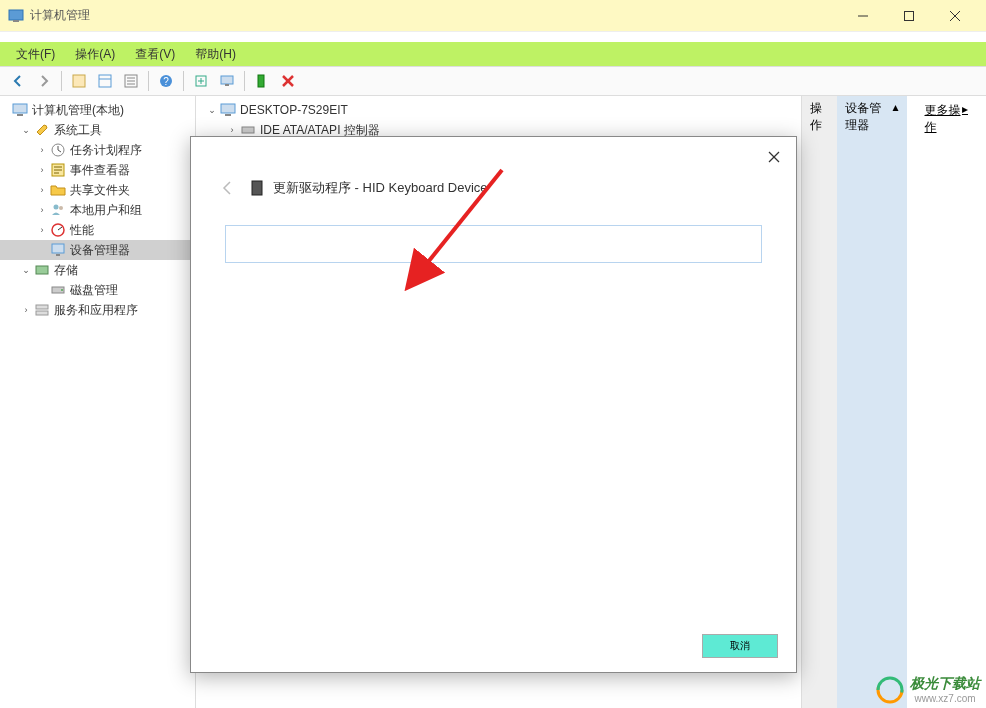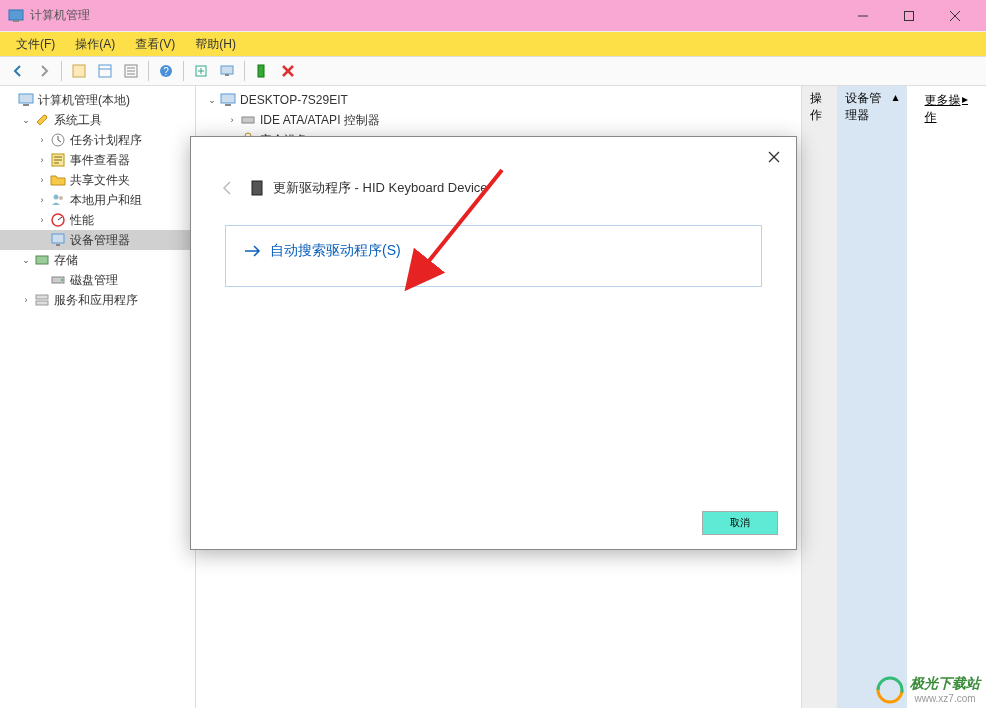--- a/index.html
+++ b/index.html
@@ -1,60 +1,60 @@
 <!DOCTYPE html>
 <html><head>
 <meta charset="utf-8">
 <style>
 * { box-sizing: border-box; margin: 0; padding: 0; font-family: "Microsoft YaHei", "Segoe UI", sans-serif; }
 body { width: 986px; height: 708px; background: #fff; position: relative; overflow: hidden; }
 
 
-.titlebar { height: 32px; display: flex; align-items: center; padding: 12px 8px; background: #f9a8d4; border-bottom: 1px solid #eee; }
+.titlebar { height: 32px; display: flex; align-items: center; padding: 12px 8px; background: #fef9c3; border-bottom: 1px solid #eee; }
 .titlebar .app-icon { width: 16px; height: 16px; margin-right: 6px; }
 .titlebar .title { font-size: 12px; color: #555; flex: 1; }
 .win-controls { display: flex; gap: 0; }
 .win-btn { width: 46px; height: 30px; display: flex; align-items: center; justify-content: center; color: #555; cursor: pointer; }
 .win-btn svg { width: 10px; height: 10px; }
 
 
-.menubar { height: 24px; display: flex; align-items: center; padding: 0 6px; background: #fde047; font-size: 12px; color: #333; }
+.menubar { height: 24px; display: flex; align-items: center; padding: 0 6px; background: #bef264; font-size: 12px; color: #333; margin-top: 10px; }
 .menubar .menu-item { padding: 2px 10px; cursor: pointer; }
 
 
 .toolbar { height: 30px; display: flex; align-items: center; padding: 0 6px; border-top: 1px solid #ddd; border-bottom: 1px solid #ddd; background: #fafafa; gap: 2px; }
 .tb-btn { width: 24px; height: 24px; display: flex; align-items: center; justify-content: center; cursor: pointer; border: 1px solid transparent; }
 .tb-sep { width: 1px; height: 20px; background: #ccc; margin: 0 3px; }
 
 
 .main { display: flex; height: calc(708px - 30px - 24px - 30px); }
 
 
 .left-tree { width: 196px; border-right: 1px solid #ddd; padding: 4px 0; font-size: 12px; color: #333; overflow: auto; }
-.tree-node { display: flex; align-items: center; height: 20px; padding-left: 18px; cursor: pointer; white-space: nowrap; }
+.tree-node { display: flex; align-items: center; height: 20px; padding-left: 12px; cursor: pointer; white-space: nowrap; }
 .tree-node.selected { background: #d0d0d0; }
 .tree-toggle { width: 12px; height: 12px; margin-right: 2px; display: flex; align-items: center; justify-content: center; font-size: 9px; color: #555; }
 .tree-icon { width: 16px; height: 16px; margin-right: 4px; flex-shrink: 0; }
 .tree-label { }
 .indent-1 { padding-left: 20px; }
 .indent-2 { padding-left: 36px; }
 
 
 .center { flex: 1; border-right: 1px solid #ddd; padding: 4px 0; font-size: 12px; color: #333; position: relative; }
 .device-node { display: flex; align-items: center; height: 20px; padding-left: 10px; cursor: pointer; }
 .dev-indent-1 { padding-left: 30px; }
 
 
 .right-panel { width: 184px; display: flex; flex-direction: row; font-size: 12px; }
 .right-header { background: #eee; padding: 4px 8px; border-bottom: 1px solid #ddd; }
 .right-sub { background: #d8e6f3; padding: 4px 8px; display: flex; justify-content: space-between; border-bottom: 1px solid #ccc; cursor: pointer; }
 .right-item { padding: 6px 18px; cursor: pointer; display: flex; justify-content: space-between; text-decoration: underline; }
 
 
-.dialog { position: absolute; left: 190px; top: 136px; width: 607px; height: 414px; background: #fff; border: 1px solid #888; box-shadow: 0 4px 20px rgba(0,0,0,0.3); }
+.dialog { position: absolute; left: 190px; top: 136px; width: 607px; height: 537px; background: #fff; border: 1px solid #888; box-shadow: 0 4px 20px rgba(0,0,0,0.3); }
 .dialog-close { position: absolute; right: 10px; top: 8px; width: 24px; height: 24px; display: flex; align-items: center; justify-content: center; cursor: pointer; font-size: 14px; color: #333; }
 .dialog-header { display: flex; align-items: center; padding: 40px 26px 10px 26px; font-size: 13px; color: #333; }
 .dialog-back { width: 22px; height: 22px; margin-right: 10px; color: #aaa; display: flex; align-items: center; justify-content: center; }
 .dialog-body { padding: 16px 34px; }
 .dialog-q { font-size: 15px; color: #0a5fbb; margin-bottom: 28px; }
 .option-box { border: 1px solid #ddd; padding: 16px 18px 20px 18px; margin-bottom: 22px; cursor: pointer; }
 .option-box.selected { border-color: #b8d4ef; }
 .option-noborder { padding: 16px 18px; cursor: pointer; }
 .opt-title { font-size: 14px; color: #0a5fbb; display: flex; align-items: center; margin-bottom: 6px; }
 .opt-arrow { width: 18px; height: 14px; margin-right: 8px; color: #0a5fbb; }
@@ -316,26 +316,20 @@
         </svg>
     </div>
     <svg class="ico" width="16" height="16" viewBox="0 0 16 16" style="margin-right:8px">
         <rect x="3" y="1" width="10" height="14" fill="#555" stroke="#222"></rect>
       </svg>
     <span>更新驱动程序 - HID Keyboard Device</span>
   </div>
   <div class="dialog-body">
 
     <div class="option-box selected">
-      <div class="opt-title">
-        <svg class="opt-arrow ico" viewBox="0 0 18 14">
-            <path d="M1 7 L14 7 M10 2 L15 7 L10 12" fill="none" stroke="#0a5fbb" stroke-width="1.5"></path>
-          </svg>
-        <span>自动搜索驱动程序(S)</span>
-      </div>
     </div>
 
   </div>
   <div class="dialog-footer">
     <button class="dlg-btn">取消</button>
   </div>
 </div>
 
 <svg class="red-arrow" width="120" height="140" viewBox="0 0 120 140">
   <defs>

